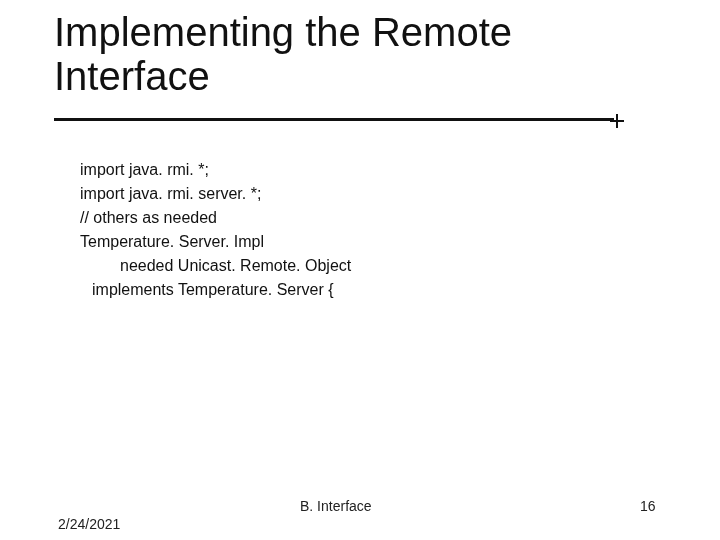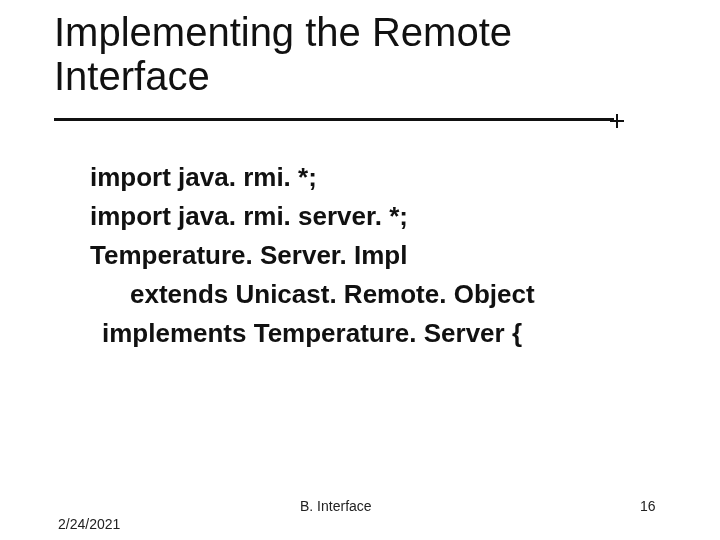--- a/index.html
+++ b/index.html
@@ -43,26 +43,26 @@
   .corner {
     position: absolute;
     left: 610px;
     top: 114px;
     width: 14px;
     height: 14px;
   }
   .corner svg { display:block; }
   .body-block {
     position: absolute;
-    left: 90px;
+    left: 80px;
     top: 158px;
     width: 560px;
-    font-size: 26px;
+    font-size: 16px;
     line-height: 1.5;
-    font-weight: 700;
+    font-weight: 400;
   }
   .body-block .indent1 { padding-left: 40px; }
   .body-block .indent0b { padding-left: 12px; }
   .footer {
     position: absolute;
     left: 0;
     width: 720px;
     top: 498px;
     font-size: 14px;
     color: #222;
@@ -84,22 +84,23 @@
 
   <div class="corner">
     <svg width="14" height="14" viewBox="0 0 14 14">
       <path d="M0 7 L14 7 M7 0 L7 14" stroke="#111" stroke-width="2" fill="none"></path>
     </svg>
   </div>
 
   <div class="body-block">
     <div>import java. rmi. *;</div>
     <div>import java. rmi. server. *;</div>
+    <div>// others as needed</div>
     <div>Temperature. Server. Impl</div>
-    <div class="indent1">extends Unicast. Remote. Object</div>
+    <div class="indent1">needed Unicast. Remote. Object</div>
     <div class="indent0b">implements Temperature. Server {</div>
   </div>
 
   <div class="footer">
     <span class="date">2/24/2021</span>
     <span class="author">B. Interface</span>
     <span class="pagenum">16</span>
   </div>
 
 </div>

